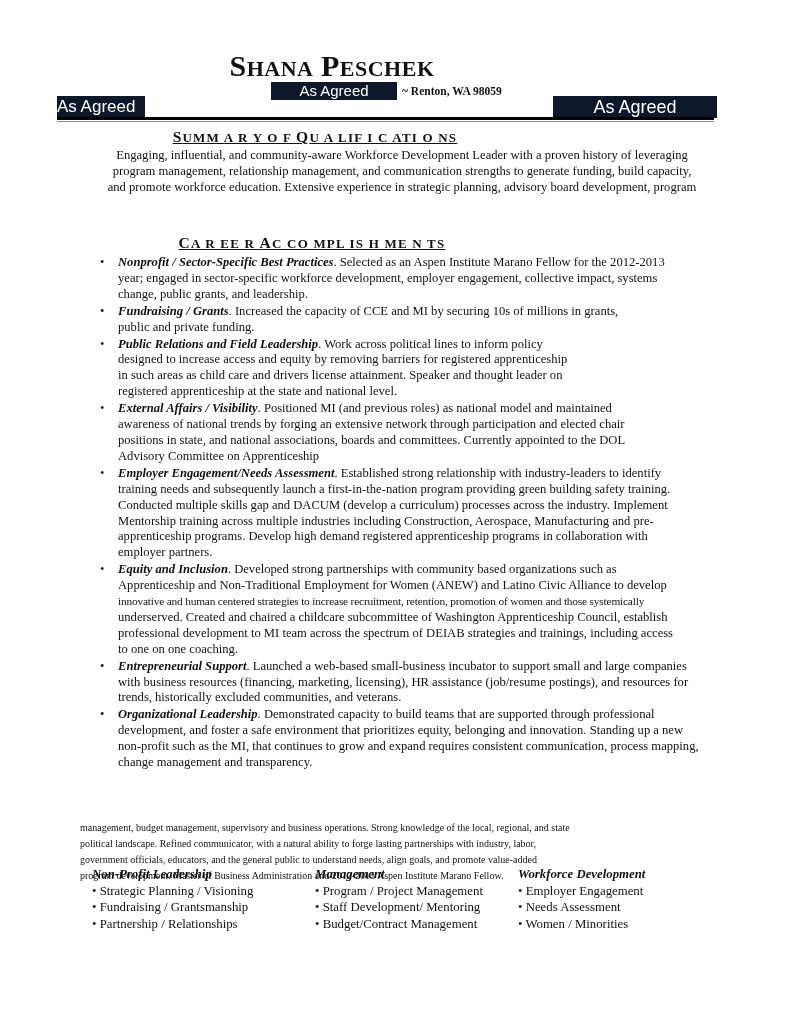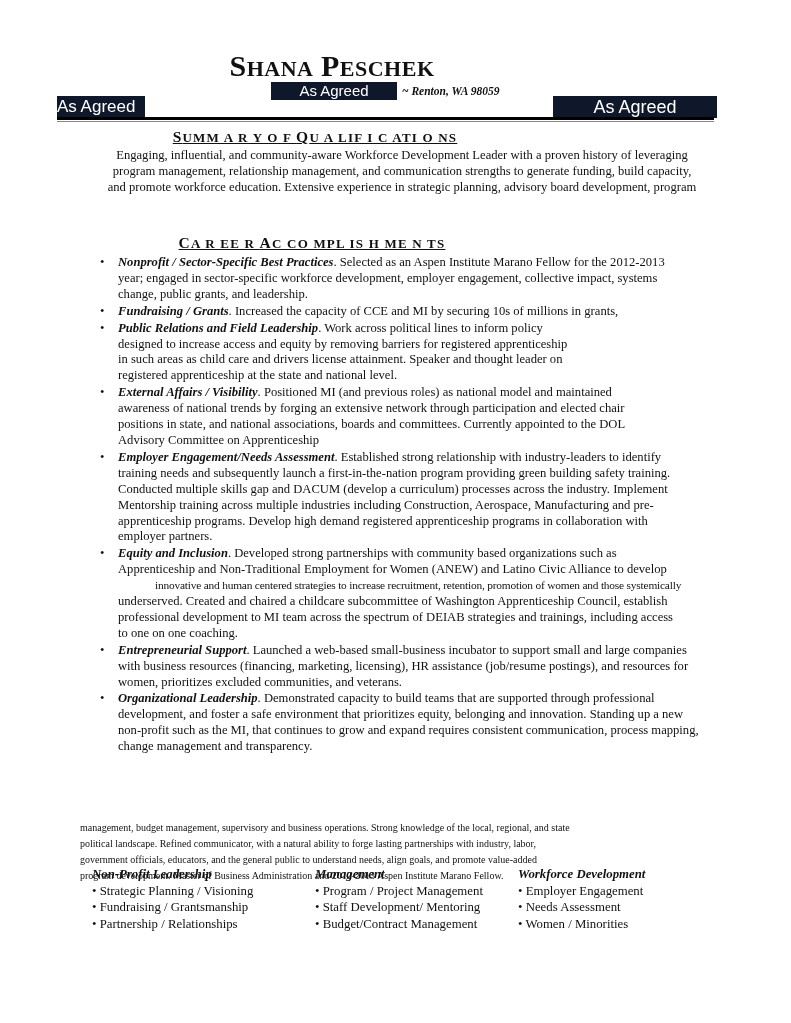--- a/index.html
+++ b/index.html
@@ -6,21 +6,21 @@
   body { width:791px; height:1023px; position:relative; overflow:hidden;
          font-family:"Liberation Serif", serif; color:#111; }
   .abs { position:absolute; }
   .name { left:0; width:664px; top:50px; text-align:center; font-weight:bold;
           font-size:28px; letter-spacing:0.5px; line-height:32px; }
   .name .big { font-size:30px; }
   .name .sm { font-size:22px; }
   .redact { background:#0f172a; color:#fff; font-family:"Liberation Sans", sans-serif;
             text-align:center; }
   .center-redact { left:271px; top:82px; width:126px; height:18px; font-size:15px; line-height:18px; }
-  .location { left:402px; top:84px; font-size:11.5px; font-weight:bold; line-height:14px;font-style:italic; }
+  .location { left:402px; top:84px; font-size:11.5px; font-weight:bold; line-height:14px; }
   .left-redact { left:57px; top:96px; width:88px; height:21px; font-size:17px; line-height:21px; text-align:left; padding-left:0; }
   .right-redact { left:553px; top:96px; width:164px; height:22px; font-size:18px; line-height:22px; }
   .rule { left:57px; top:117px; width:657px; height:3px; background:#000; }
   .rule2 { left:57px; top:121px; width:657px; height:1px; background:#888; }
   .heading { left:0; width:630px; text-align:center; font-weight:bold; text-decoration:underline;
              font-size:13px; letter-spacing:1.2px; }
   .heading .cap { font-size:15.5px; }
   .summary-top { left:72px; width:660px; top:147px; font-size:12.6px; line-height:16px; text-align:center; }
   .summary-top div { white-space:nowrap; }
   ul.acc { position:absolute; left:96px; top:255px; width:650px; margin:0; padding:0; list-style:none; }
@@ -64,20 +64,21 @@
 <ul class="acc">
   <li>
     <span class="bullet">•</span>
     <span class="ln"><span class="lbl">Nonprofit / Sector-Specific Best Practices</span><span>. Selected as an Aspen Institute Marano Fellow for the 2012-2013</span></span>
     <span class="ln">year; engaged in sector-specific workforce development,  employer engagement, collective impact, systems</span>
     <span class="ln">change, public grants, and leadership.</span>
   </li>
   <li>
     <span class="bullet">•</span>
     <span class="ln"><span class="lbl">Fundraising / Grants</span><span>. Increased the capacity of CCE and MI by securing 10s of millions in grants,</span></span>
+    <span class="ln">public and private funding.</span>
   </li>
   <li>
     <span class="bullet">•</span>
     <span class="ln"><span class="lbl">Public Relations and Field Leadership</span><span>. Work across political lines to inform policy</span></span>
     <span class="ln">designed to increase access and equity by removing barriers for registered apprenticeship</span>
     <span class="ln">in such areas as child care and drivers license attainment. Speaker and thought leader on</span>
     <span class="ln">registered apprenticeship at the state and national level.</span>
   </li>
   <li>
     <span class="bullet">•</span>
@@ -92,30 +93,30 @@
     <span class="ln">training needs and subsequently launch a first-in-the-nation program providing green building safety training.</span>
     <span class="ln">Conducted multiple skills gap and DACUM (develop a curriculum) processes across the industry. Implement</span>
     <span class="ln">Mentorship training across multiple industries including Construction, Aerospace, Manufacturing and pre-</span>
     <span class="ln">apprenticeship programs. Develop high demand registered apprenticeship programs in collaboration with</span>
     <span class="ln">employer partners.</span>
   </li>
   <li>
     <span class="bullet">•</span>
     <span class="ln"><span class="lbl">Equity and Inclusion</span><span>. Developed strong partnerships with community based organizations such as</span></span>
     <span class="ln">Apprenticeship and Non-Traditional Employment for Women (ANEW) and Latino Civic Alliance to develop</span>
-    <span class="ln" style="font-size:11.4px; letter-spacing:-0.2px;margin-left:37px;">innovative and human centered strategies to increase recruitment, retention, promotion of women and those systemically</span>
+    <span class="ln" style="font-size:11.4px; letter-spacing:-0.2px;">innovative and human centered strategies to increase recruitment, retention, promotion of women and those systemically</span>
     <span class="ln">underserved. Created and chaired a childcare subcommittee of Washington Apprenticeship Council, establish</span>
     <span class="ln">professional development to MI team across the spectrum of DEIAB strategies and trainings, including access</span>
     <span class="ln">to one on one coaching.</span>
   </li>
   <li>
     <span class="bullet">•</span>
     <span class="ln"><span class="lbl">Entrepreneurial Support</span><span>. Launched a web-based small-business incubator to support small and large companies</span></span>
     <span class="ln">with business resources (financing, marketing, licensing), HR assistance (job/resume postings), and resources for</span>
-    <span class="ln">women, prioritizes excluded communities, and veterans.</span>
+    <span class="ln">trends, historically excluded communities, and veterans.</span>
   </li>
   <li>
     <span class="bullet">•</span>
     <span class="ln"><span class="lbl">Organizational Leadership</span><span>. Demonstrated capacity to build teams that are supported through professional</span></span>
     <span class="ln">development, and  foster a safe environment that prioritizes equity, belonging and innovation. Standing up a new</span>
     <span class="ln">non-profit such as the MI, that continues to grow and expand requires consistent communication, process mapping,</span>
     <span class="ln">change management and transparency.</span>
   </li>
 </ul>
 

